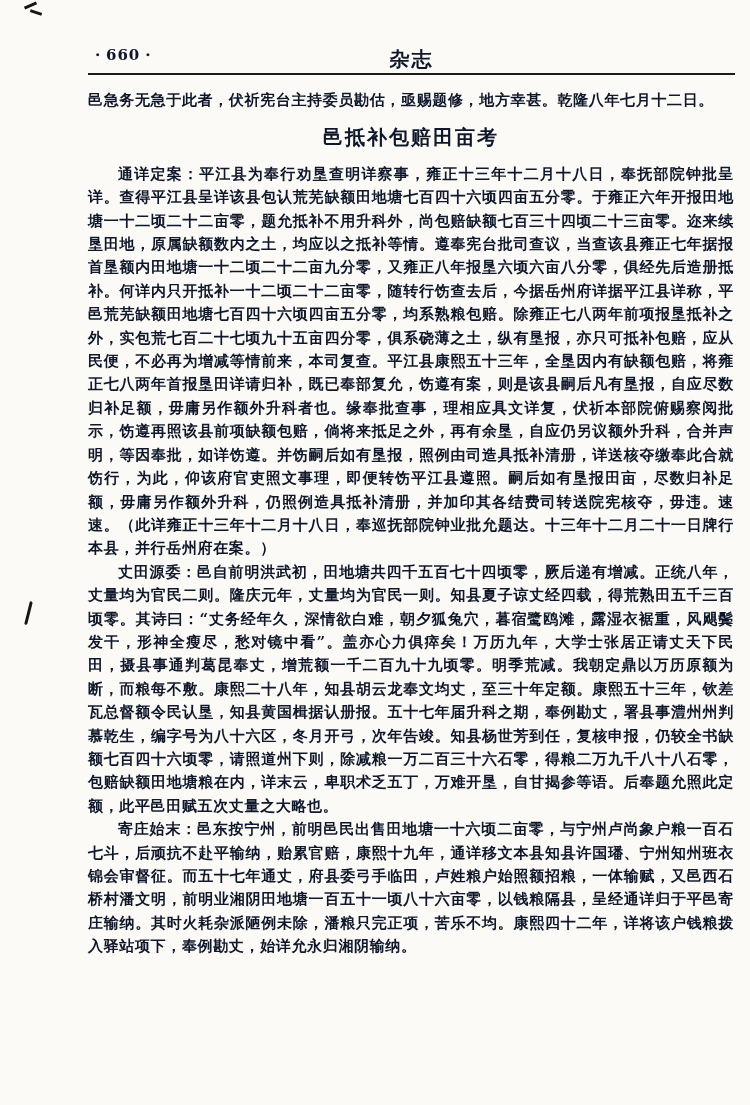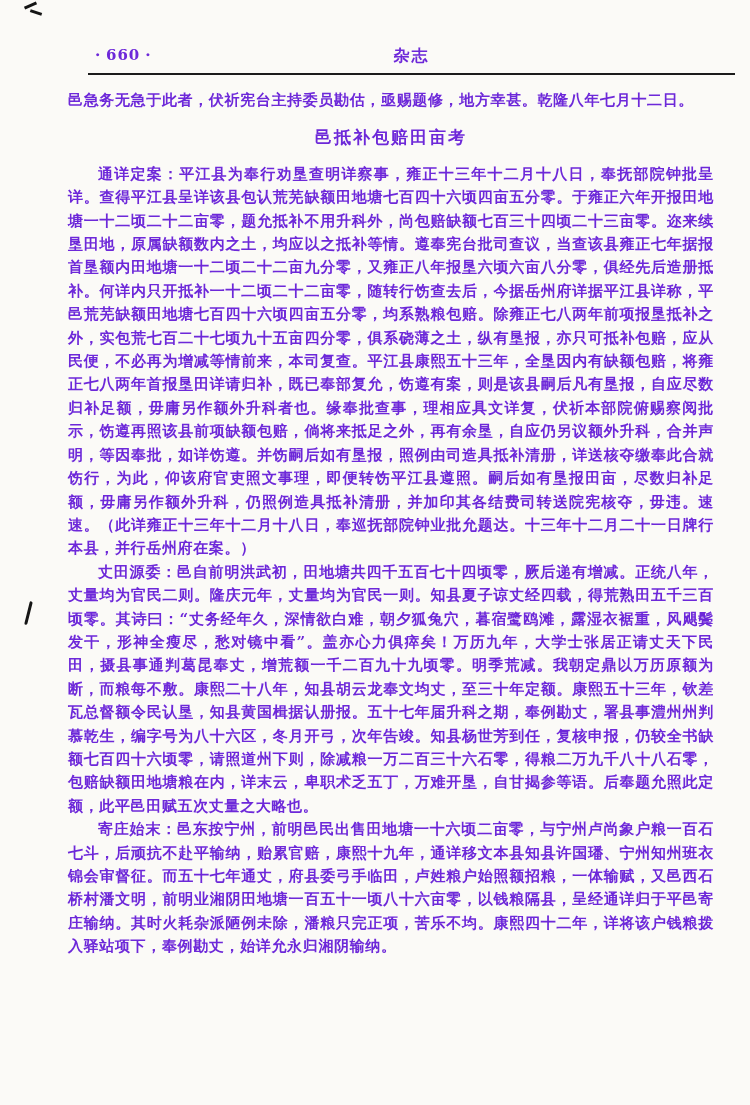--- a/index.html
+++ b/index.html
@@ -6,21 +6,21 @@
     margin: 0;
     padding: 0;
     background: #f6f5f2;
   }
   .page {
     position: relative;
     width: 750px;
     height: 1105px;
     background: #fbfaf7;
     overflow: hidden;
-    color: #6d28d9;
+    color: #0f172a;
     font-family: "DejaVu Serif", "Liberation Serif", serif;
   }
   
   .scan-mark { position: absolute; background: #151515; }
   .mark-1 { left: 24px; top: 4px; width: 13px; height: 3px; transform: rotate(-24deg); }
   .mark-2 { left: 30px; top: 11px; width: 12px; height: 3px; transform: rotate(18deg); }
   .margin-slash {
     position: absolute; left: 27px; top: 601px;
     width: 2.5px; height: 24px; background: #161616;
     transform: rotate(14deg); border-radius: 2px;
@@ -31,46 +31,46 @@
     padding-top: 46px;
     height: 22px;
     font-weight: 600;
   }
   .pagenum {
     position: absolute; left: 2px; top: 46px;
     font-size: 15px; letter-spacing: 1px;
   }
   .running-head {
     display: block; text-align: center;
-    font-size: 16px; letter-spacing: 2px;
+    font-size: 20px; letter-spacing: 2px;
   }
   .rule {
     margin: 5px 15px 0 88px;
     border-bottom: 2.5px solid #1b1b1b;
   }
   main {
-    margin: 14px 16px 0 68px;
+    margin: 14px 16px 0 88px;
     width: 646px;
     font-size: 15px;
     line-height: 23.4px;
     letter-spacing: 0.65px;
     text-align: justify;
     text-justify: inter-ideograph;
     font-weight: 600;
   }
   main p {
     margin: 0;
     text-indent: 2em;
   }
   p.noindent { text-indent: 0; }
   h1 {
     margin: 14px 0 13px 0;
     text-align: center;
     text-indent: 0;
-    font-size: 17px;
+    font-size: 20px;
     font-weight: 800;
     letter-spacing: 2px;
   }
 </style>
 </head>
 <body>
 
 <div class="page">
 
   <div class="scan-mark mark-1"></div>

